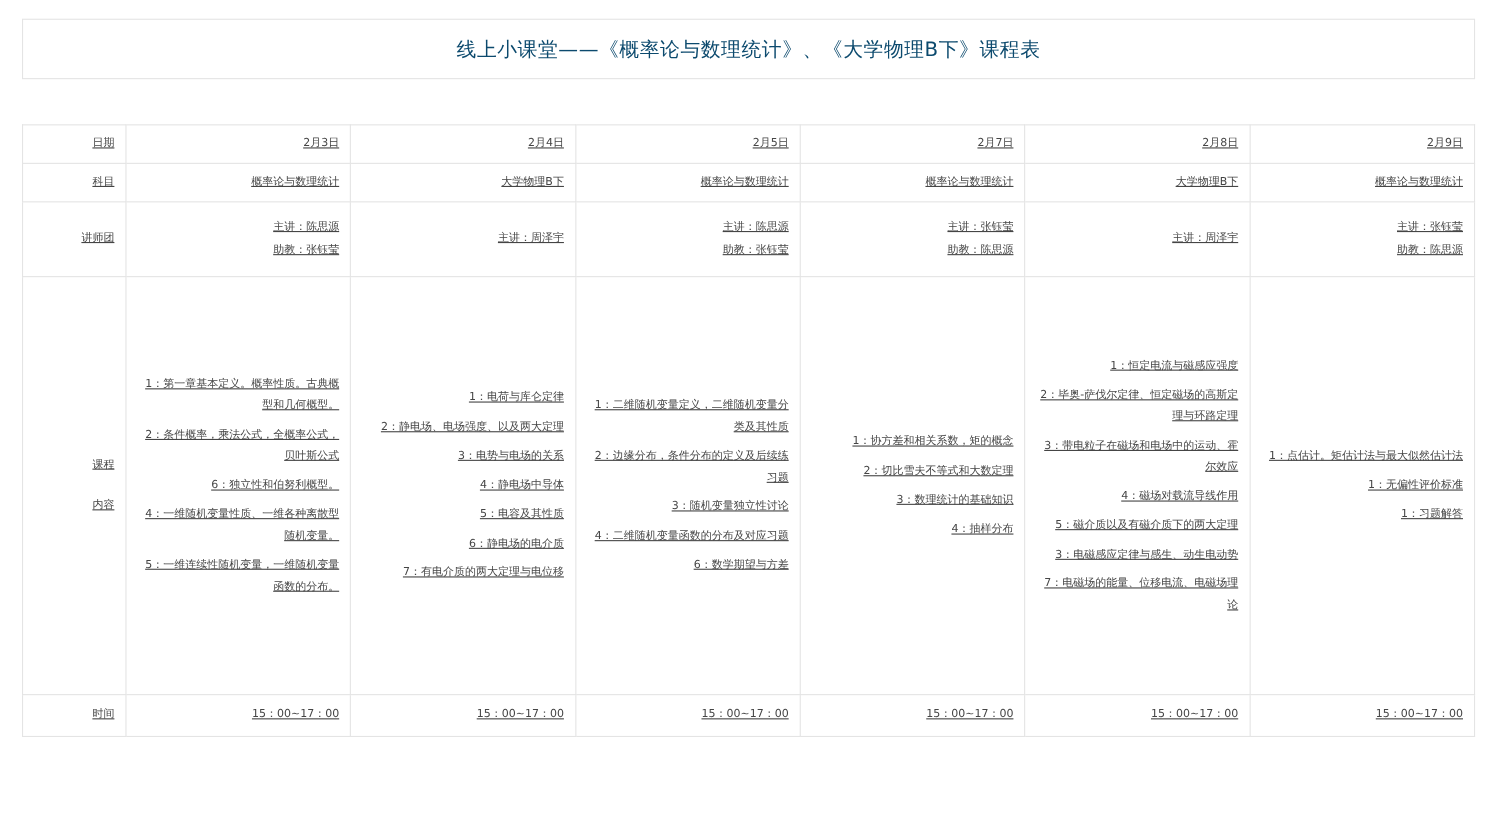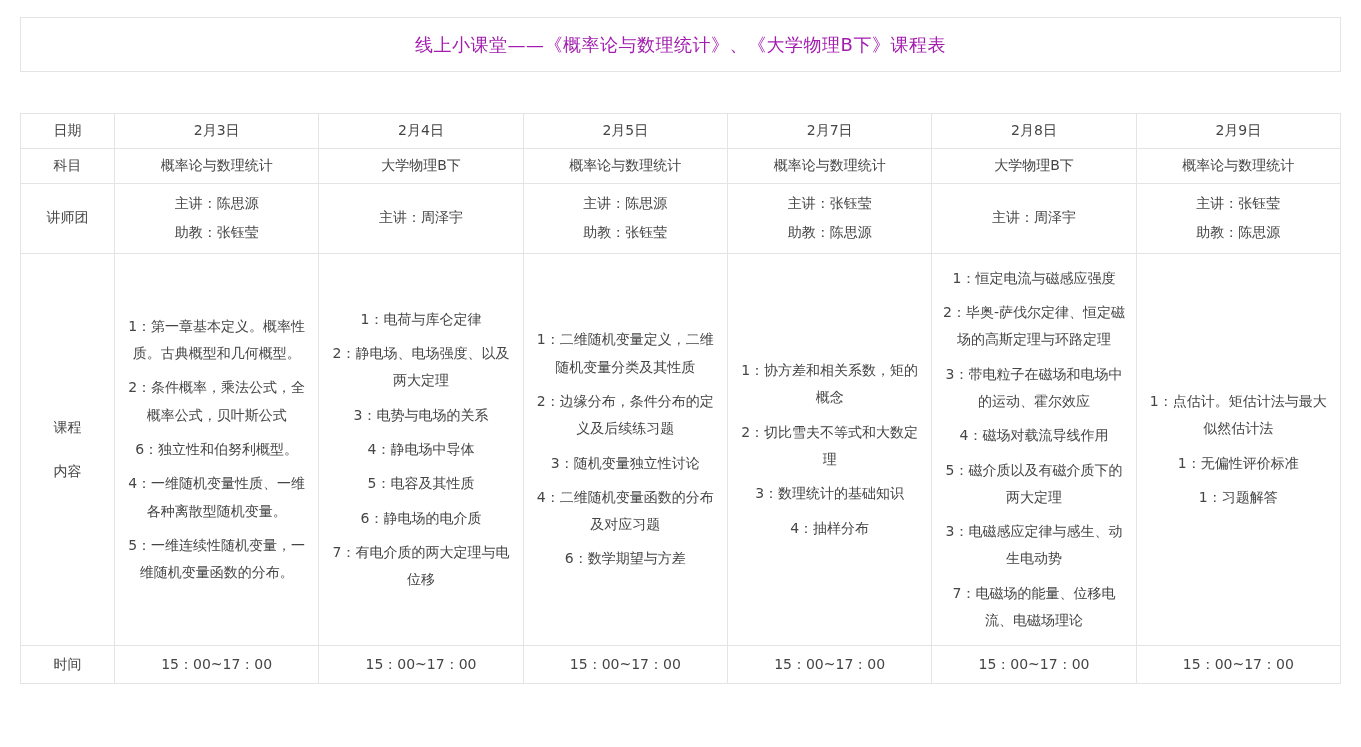--- a/index.html
+++ b/index.html
@@ -19,39 +19,40 @@
     height: 55px;
     display: flex;
     align-items: center;
     justify-content: center;
     background: #ffffff;
   }
   .title-box h1 {
     margin: 0;
     font-size: 18px;
     font-weight: normal;
-    color: #a21caf;
+    color: #0c4a6e;
     letter-spacing: 0.5px;
   }
   table.schedule {
     margin-top: 41px;
     width: 100%;
     border-collapse: collapse;
     table-layout: fixed;
   }
   table.schedule th,
   table.schedule td {
     border: 1px solid #e4e4e4;
-    text-align: center;
+    text-align: right;
     vertical-align: middle;
-    font-size: 14px;
+    font-size: 10px;
     font-weight: normal;
     color: #454545;
     padding: 4px 10px;
     line-height: 1.85;
+    text-decoration: underline;
   }
   col.label-col { width: 94px; }
   tr.date-row td, tr.date-row th { height: 35px; }
   tr.subject-row td, tr.subject-row th { height: 35px; }
   tr.course-name-row td, tr.course-name-row th { height: 64px; }
   tr.lecturer-row td, tr.lecturer-row th { height: 68px; }
   tr.content-row td, tr.content-row th { height: 380px; }
   tr.time-row td, tr.time-row th { height: 38px; }
   .lect-line { margin: 3px 0; }
   .content-cell p {

